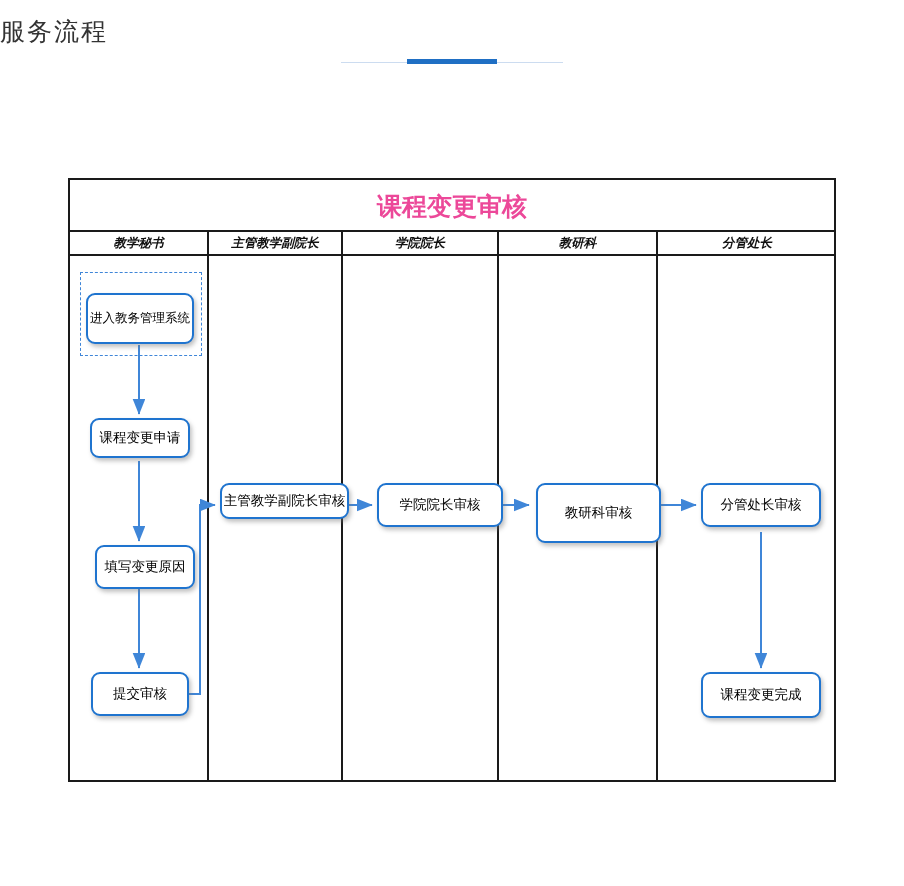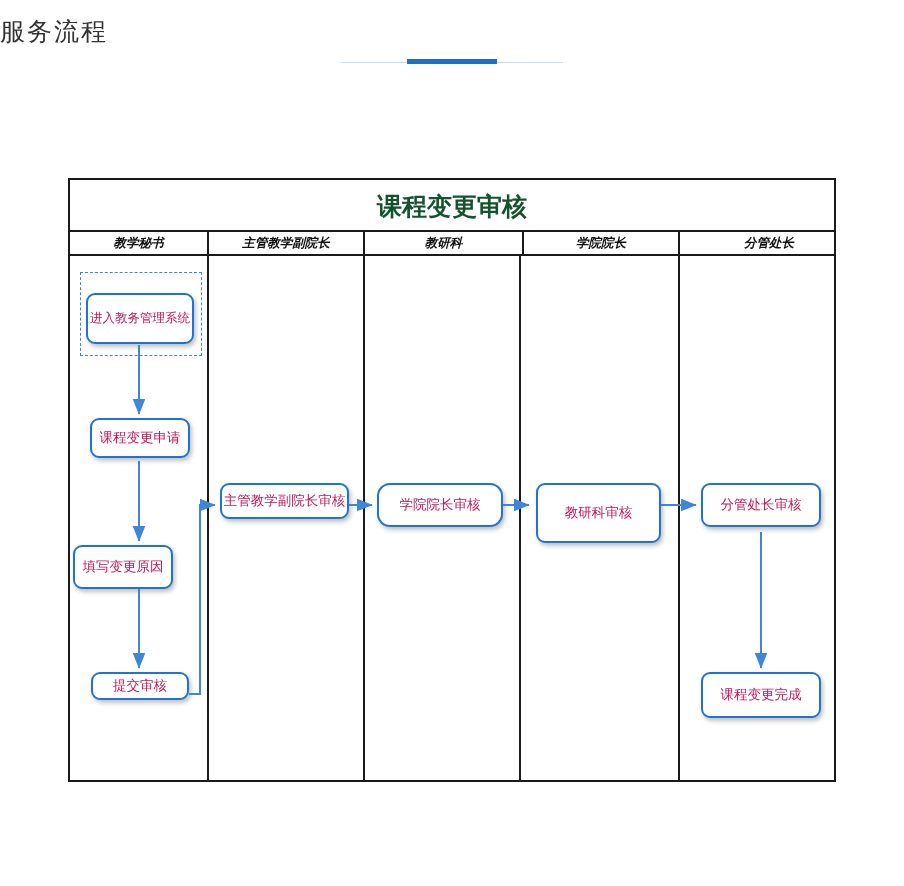--- a/index.html
+++ b/index.html
@@ -57,21 +57,21 @@
   #table-title {
     position: absolute;
     left: 0;
     top: 0;
     width: 100%;
     height: 52px;
     line-height: 52px;
     text-align: center;
     font-size: 25px;
     font-weight: bold;
-    color: #14532d;
+    color: #ec4899;
     border-bottom: 2px solid #1a1a1a;
     box-sizing: border-box;
   }
   #lane-headers {
     position: absolute;
     left: 0;
     top: 52px;
     width: 100%;
     height: 24px;
     display: flex;
@@ -103,41 +103,41 @@
   }
   .lane-body {
     flex: 0 0 auto;
     border-right: 2px solid #1a1a1a;
     box-sizing: border-box;
   }
   .lane-body:last-child { border-right: none; }
 
   
   .col-0 { width: 139px; }
-  .col-1 { width: 156px; }
+  .col-1 { width: 134px; }
   .col-2 { width: 156px; }
   .col-3 { width: 159px; }
   .col-4 { width: 146px; padding-left: 32px; }
 
   
   #node-layer {
     position: absolute;
     left: 0;
     top: 0;
     width: 904px;
     height: 886px;
     pointer-events: none;
   }
   .node {
     position: absolute;
     box-sizing: border-box;
     background: #ffffff;
     border: 2.5px solid #1f74cf;
     border-radius: 9px;
-    color: #be185d;
+    color: #000000;
     font-size: 13.5px;
     display: flex;
     align-items: center;
     justify-content: center;
     box-shadow: 2px 3px 4px rgba(120,120,120,0.45);
     pointer-events: auto;
     white-space: nowrap;
   }
   .node.compact { font-size: 12.5px; }
 
@@ -164,22 +164,22 @@
 <div id="title-rule"></div>
 <div id="title-rule-accent"></div>
 
 <div id="flow-table">
 
   <div id="table-title">课程变更审核</div>
 
   <div id="lane-headers">
     <div class="lane-header col-0">教学秘书</div>
     <div class="lane-header col-1">主管教学副院长</div>
+    <div class="lane-header col-2">学院院长</div>
     <div class="lane-header col-3">教研科</div>
-    <div class="lane-header col-2">学院院长</div>
     <div class="lane-header col-4">分管处长</div>
   </div>
 
   <div id="lane-bodies">
     <div class="lane-body col-0"></div>
     <div class="lane-body col-1"></div>
     <div class="lane-body col-2"></div>
     <div class="lane-body col-3"></div>
     <div class="lane-body col-4"></div>
   </div>
@@ -210,26 +210,26 @@
 </svg>
 
 <div id="node-layer">
 
   <div class="selection-rect" style="left:80px; top:272px; width:122px; height:84px;"></div>
 
   <div class="node compact" style="left:86px; top:293px; width:108px; height:51px;">进入教务管理系统</div>
 
   <div class="node" style="left:90px; top:418px; width:100px; height:40px;">课程变更申请</div>
 
-  <div class="node" style="left:73px; top:545px; width:100px; height:44px;">填写变更原因</div>
-
-  <div class="node" style="left:91px; top:672px; width:98px; height:28px;">提交审核</div>
+  <div class="node" style="left:95px; top:545px; width:100px; height:44px;">填写变更原因</div>
+
+  <div class="node" style="left:91px; top:672px; width:98px; height:44px;">提交审核</div>
 
   <div class="node" style="left:220px; top:483px; width:129px; height:36px;">主管教学副院长审核</div>
 
-  <div class="node" style="left:377px; top:483px; width:126px; height:44px;border-radius:13px;">学院院长审核</div>
+  <div class="node" style="left:377px; top:483px; width:126px; height:44px;">学院院长审核</div>
 
   <div class="node" style="left:536px; top:483px; width:125px; height:60px;">教研科审核</div>
 
   <div class="node" style="left:701px; top:483px; width:120px; height:44px;">分管处长审核</div>
 
   <div class="node" style="left:701px; top:672px; width:120px; height:46px;">课程变更完成</div>
 </div>
 
 </body></html>

